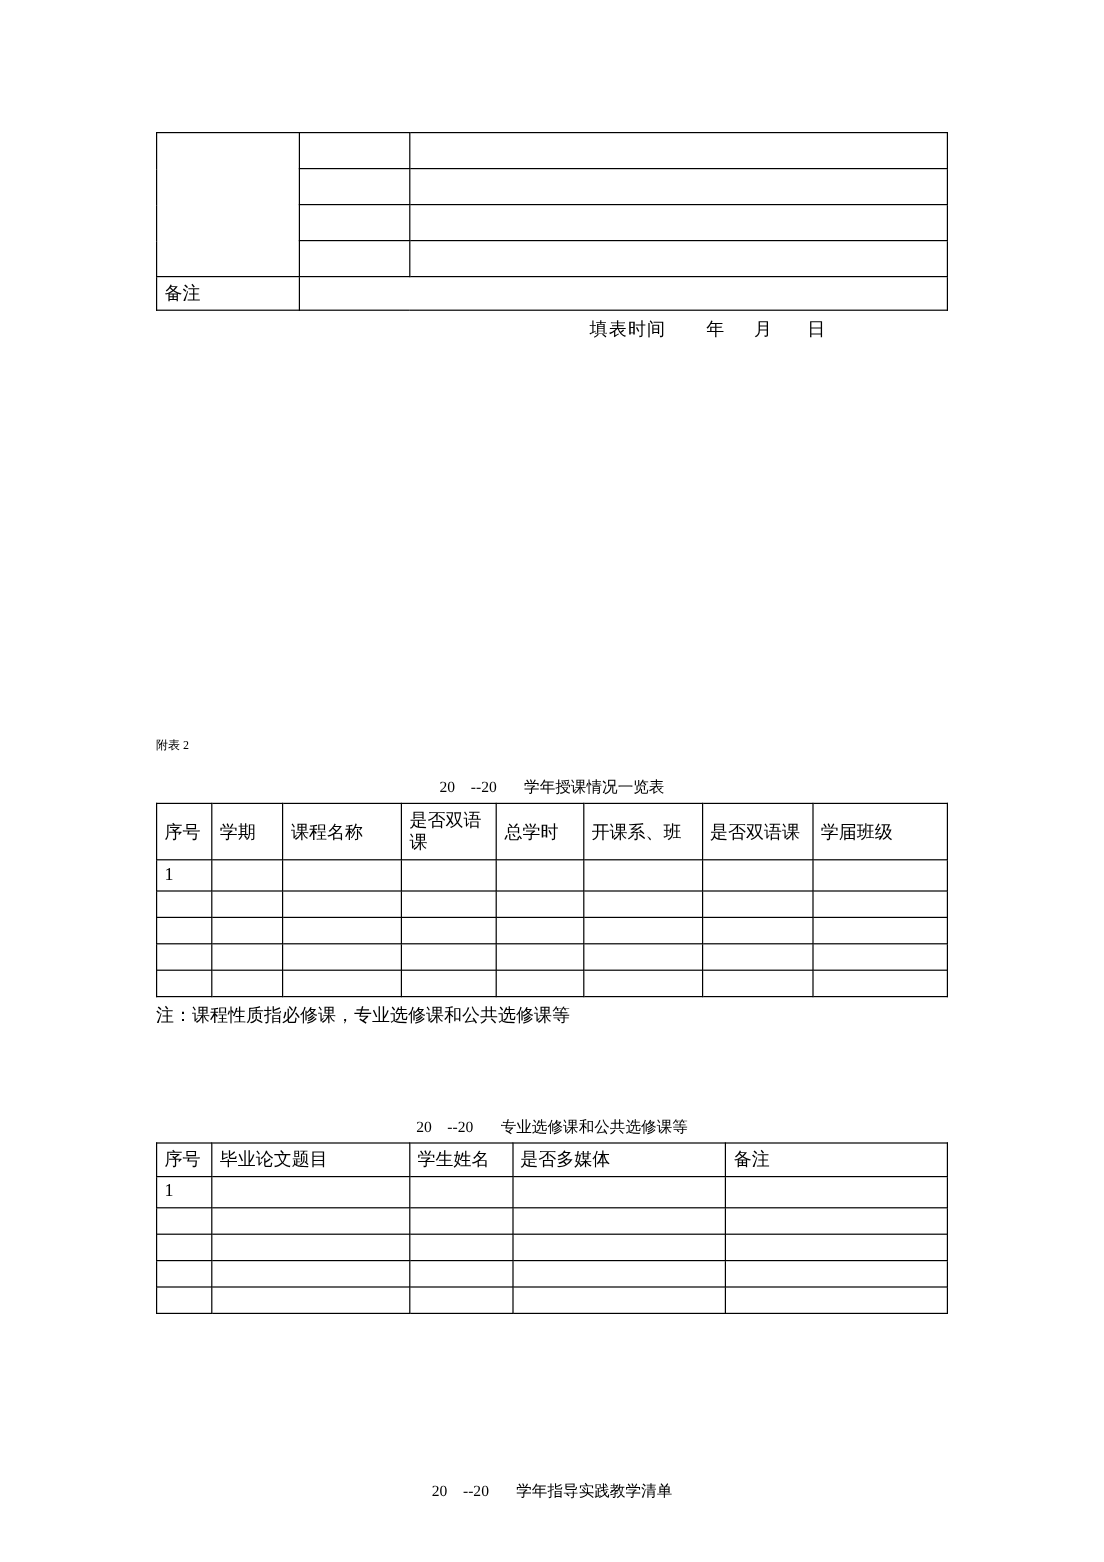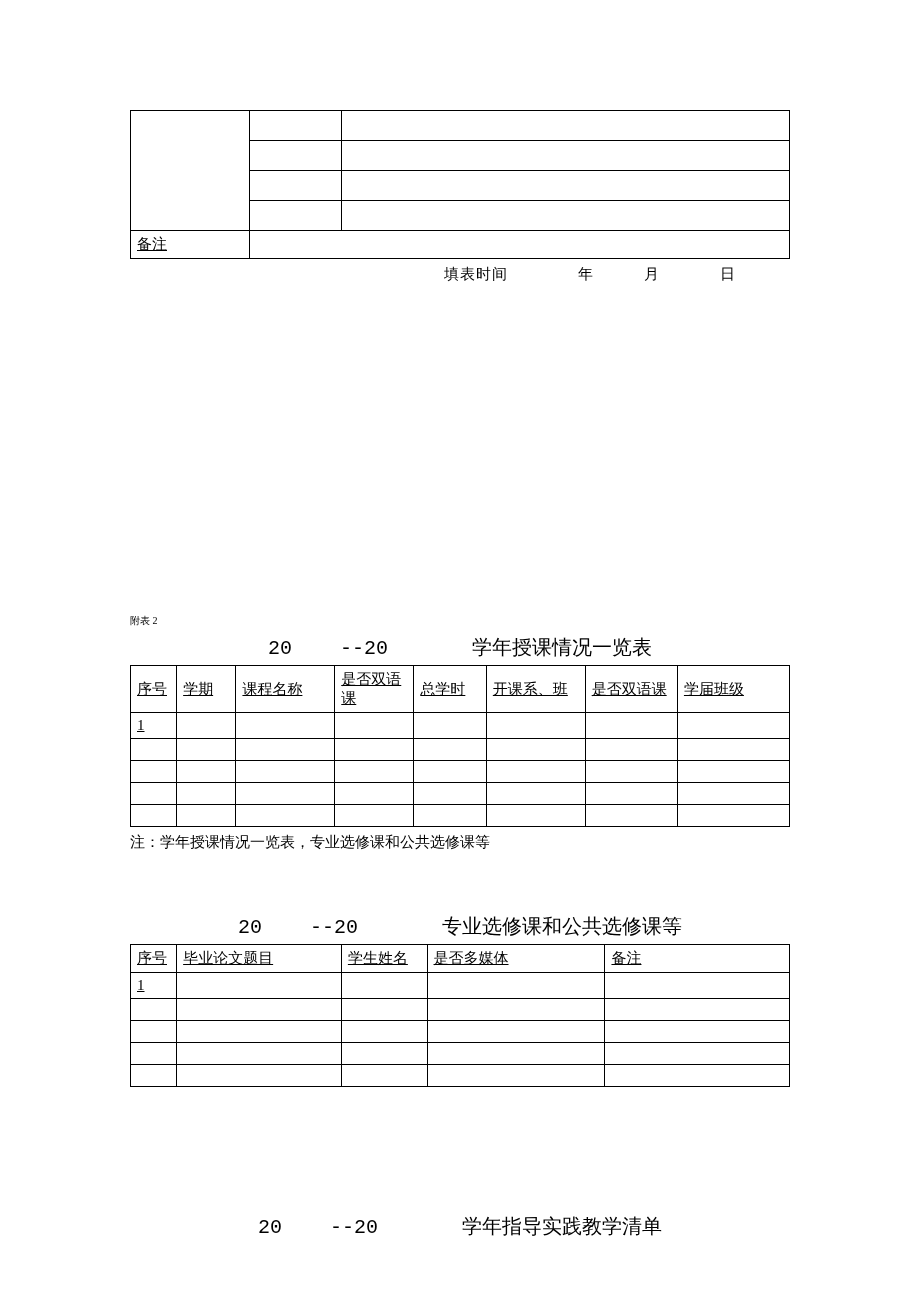--- a/index.html
+++ b/index.html
@@ -15,21 +15,20 @@
       width: 920px;
       padding: 0;
     }
     .page {
       padding: 110px 130px 60px 130px;
     }
     table {
       border-collapse: collapse;
       width: 100%;
       table-layout: fixed;
-      text-decoration: underline;
     }
     td, th {
       border: 1px solid #000;
       padding: 4px 6px;
       font-weight: normal;
       text-align: left;
       vertical-align: middle;
       height: 22px;
       font-size: 15px;
     }
@@ -38,31 +37,29 @@
     }
     .table1 .last-row td {
       height: 28px;
     }
     .date-line {
       text-align: center;
       padding-left: 260px;
       margin-top: 6px;
       font-size: 15px;
       letter-spacing: 1px;
-      font-family: Liberation Mono, monospace;
     }
     .section-label {
       margin-top: 330px;
       font-size: 10px;
     }
     .table-title {
       text-align: center;
-      margin: 6px 0 4px 0;
-      font-size: 20px;
-      font-family: Liberation Mono, monospace;
+      margin: 19px 0 4px 0;
+      font-size: 13px;
     }
     .note {
       margin-top: 6px;
       font-size: 15px;
     }
     .spacer-mid {
       height: 55px;
     }
     .spacer-large {
       height: 120px;
@@ -201,21 +198,21 @@
       <td></td>
       <td></td>
       <td></td>
       <td></td>
       <td></td>
       <td></td>
     </tr>
   </tbody>
     </table>
 
-  <div class="note">注：学年授课情况一览表，专业选修课和公共选修课等</div>
+  <div class="note">注：课程性质指必修课，专业选修课和公共选修课等</div>
 
   <div class="spacer-mid"></div>
 
   <div class="table-title">
     <span>20</span>
     &nbsp;&nbsp;
     <span>--20</span>
     &nbsp;&nbsp;&nbsp;&nbsp;&nbsp;
     <span>专业选修课和公共选修课等</span>
   </div>

